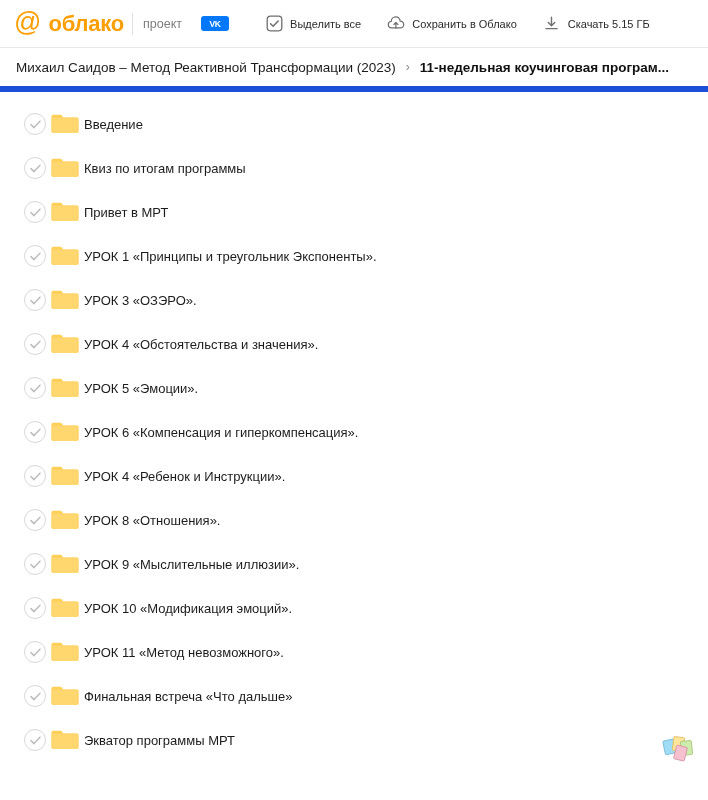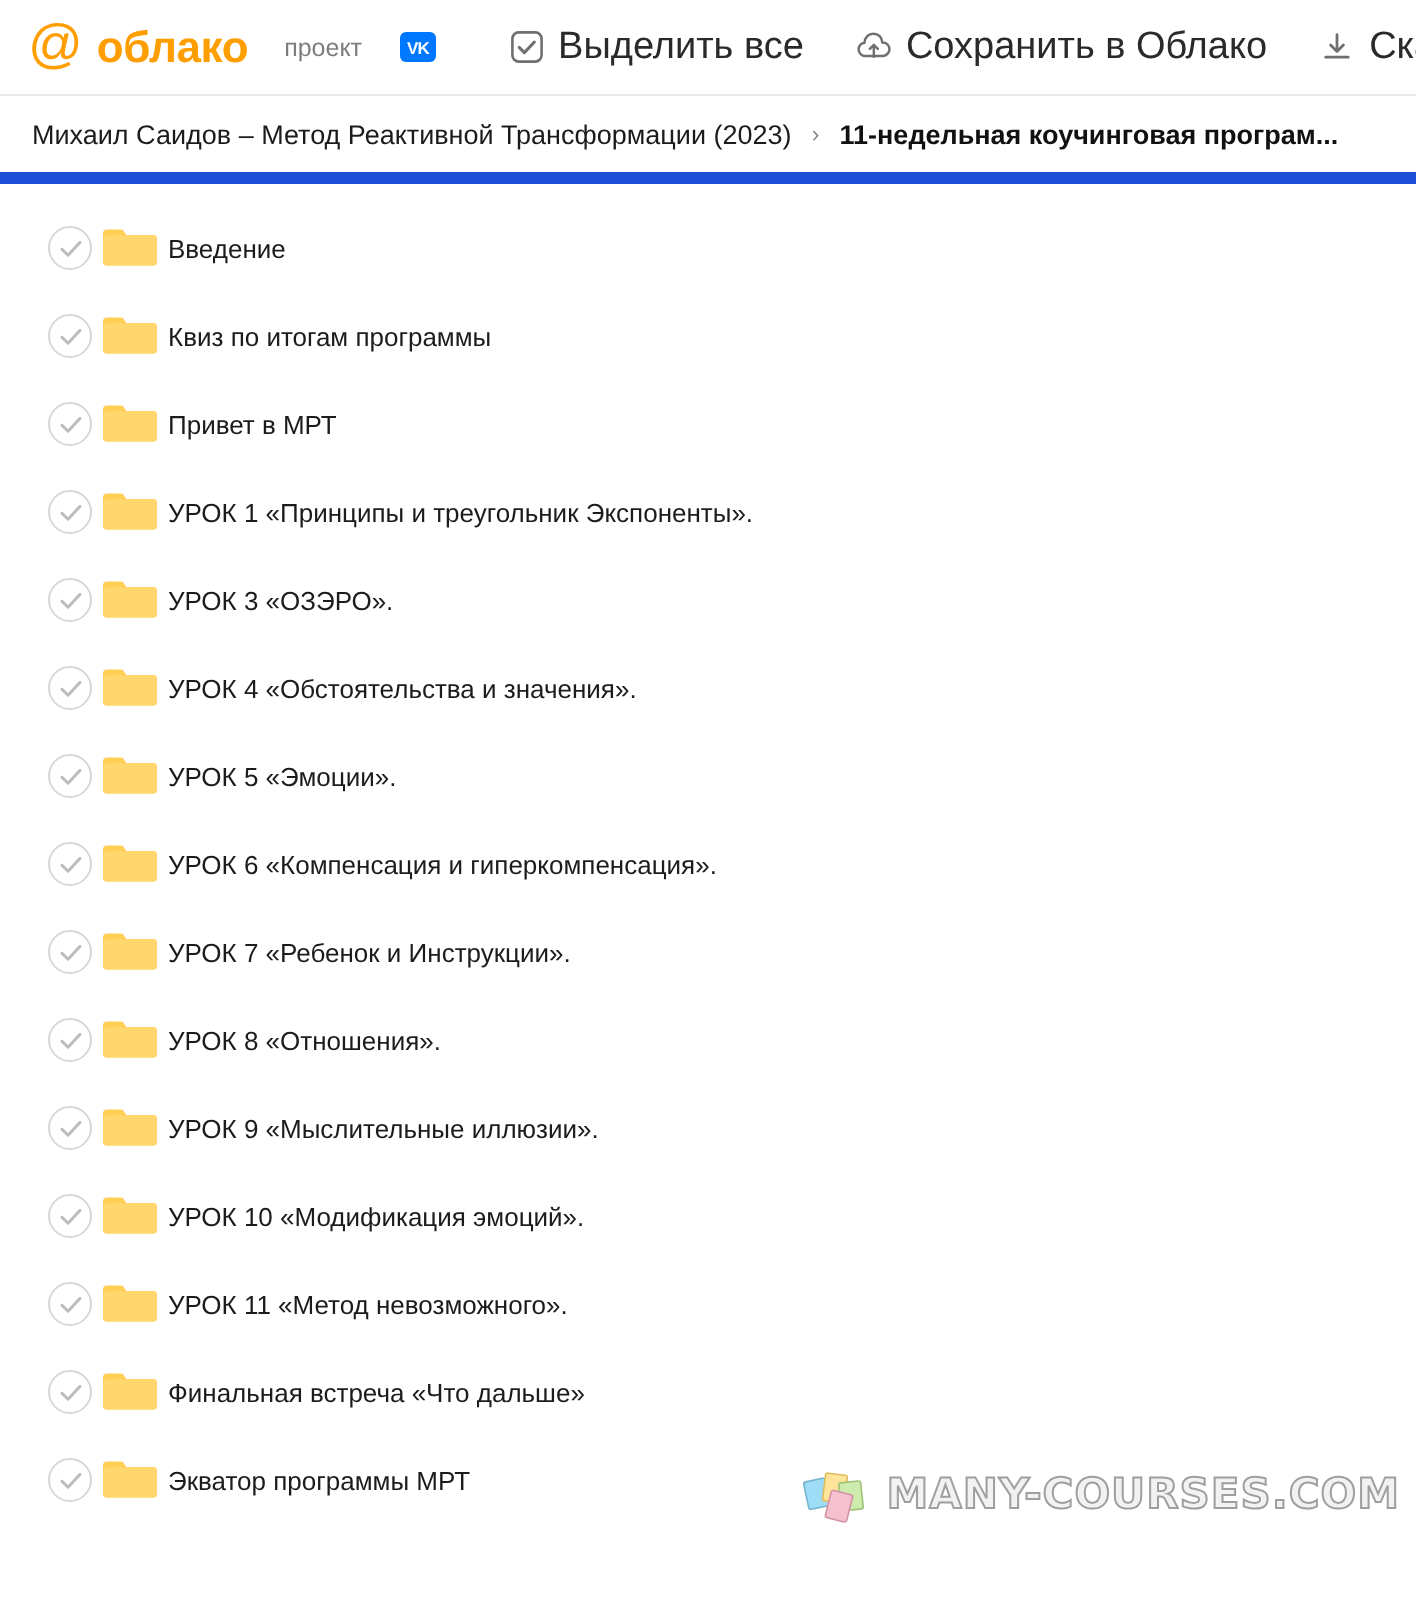--- a/index.html
+++ b/index.html
@@ -48,21 +48,21 @@
     margin: 0 10px 0 8px;
   }
   .project-tag {
     display: flex;
     align-items: center;
     gap: 19px;
     font-size: 12.5px;
     color: #7d7d7d;
   }
   .vk-badge {
-    width: 18px; height: 15px;
+    width: 28px; height: 15px;
     border-radius: 3px;
     background: #0077ff;
     color: #fff;
     font-size: 8.5px;
     font-weight: 700;
     display: flex;
     align-items: center;
     justify-content: center;
     letter-spacing: -0.4px;
   }
@@ -70,21 +70,21 @@
   .topbar-actions {
     display: flex;
     align-items: center;
     gap: 26px;
     margin-left: 36px;
   }
   .tb-action {
     display: flex;
     align-items: center;
     gap: 7px;
-    font-size: 19px;
+    font-size: 11px;
     color: #2a2a2a;
     cursor: pointer;
     white-space: nowrap;
   }
   .tb-action .ico {
     width: 18px; height: 18px;
     display: flex; align-items: center; justify-content: center;
     color: #6f6f6f;
   }
   .tb-action .ico svg { display: block; }
@@ -362,21 +362,21 @@
           <svg width="11" height="9" viewBox="0 0 11 9" fill="none">
             <path d="M1 4.6l3 3L10 1.2" stroke="#bdbdbd" stroke-width="1.5" stroke-linecap="round" stroke-linejoin="round"></path>
           </svg>
         </div>
         <div class="folder">
           <svg width="30" height="24" viewBox="0 0 30 24" fill="none">
             <path d="M1.5 4.6c0-1 .8-1.8 1.8-1.8h7.1c.6 0 1.2.3 1.5.8l1.3 1.9h13.5c1 0 1.8.8 1.8 1.8V19c0 1-.8 1.8-1.8 1.8H3.3c-1 0-1.8-.8-1.8-1.8V4.6z" fill="#ffce54"></path>
             <path d="M1.5 7.4c0-1 .8-1.8 1.8-1.8h23.4c1 0 1.8.8 1.8 1.8V19c0 1-.8 1.8-1.8 1.8H3.3c-1 0-1.8-.8-1.8-1.8V7.4z" fill="#ffd76e"></path>
           </svg>
         </div>
-        <div class="row-label">УРОК 7 «Ребенок и Инструкции».</div>
+        <div class="row-label">УРОК 4 «Ребенок и Инструкции».</div>
       </div>
       <div class="row">
         <div class="check">
           <svg width="11" height="9" viewBox="0 0 11 9" fill="none">
             <path d="M1 4.6l3 3L10 1.2" stroke="#bdbdbd" stroke-width="1.5" stroke-linecap="round" stroke-linejoin="round"></path>
           </svg>
         </div>
         <div class="folder">
           <svg width="30" height="24" viewBox="0 0 30 24" fill="none">
             <path d="M1.5 4.6c0-1 .8-1.8 1.8-1.8h7.1c.6 0 1.2.3 1.5.8l1.3 1.9h13.5c1 0 1.8.8 1.8 1.8V19c0 1-.8 1.8-1.8 1.8H3.3c-1 0-1.8-.8-1.8-1.8V4.6z" fill="#ffce54"></path>
@@ -461,16 +461,15 @@
     <div class="wm-logo">
       <svg width="40" height="30" viewBox="0 0 40 30">
         <g opacity="0.9">
           <rect x="4" y="8" width="11" height="14" rx="1.2" fill="#8fd8f7" stroke="#5fa8c8" stroke-width="0.8" transform="rotate(-12 9 15)"></rect>
           <rect x="13" y="5" width="11" height="14" rx="1.2" fill="#ffe08a" stroke="#d8b242" stroke-width="0.8" transform="rotate(7 18 12)"></rect>
           <rect x="21" y="9" width="11" height="14" rx="1.2" fill="#c7e9a0" stroke="#8fb85f" stroke-width="0.8" transform="rotate(-6 26 16)"></rect>
           <rect x="15" y="14" width="11" height="14" rx="1.2" fill="#f5b7c8" stroke="#cc8195" stroke-width="0.8" transform="rotate(14 20 21)"></rect>
         </g>
       </svg>
     </div>
-    <div class="wm-text">MANY-COURSES.COM</div>
   </div>
 
 </div>
 
 </body></html>

